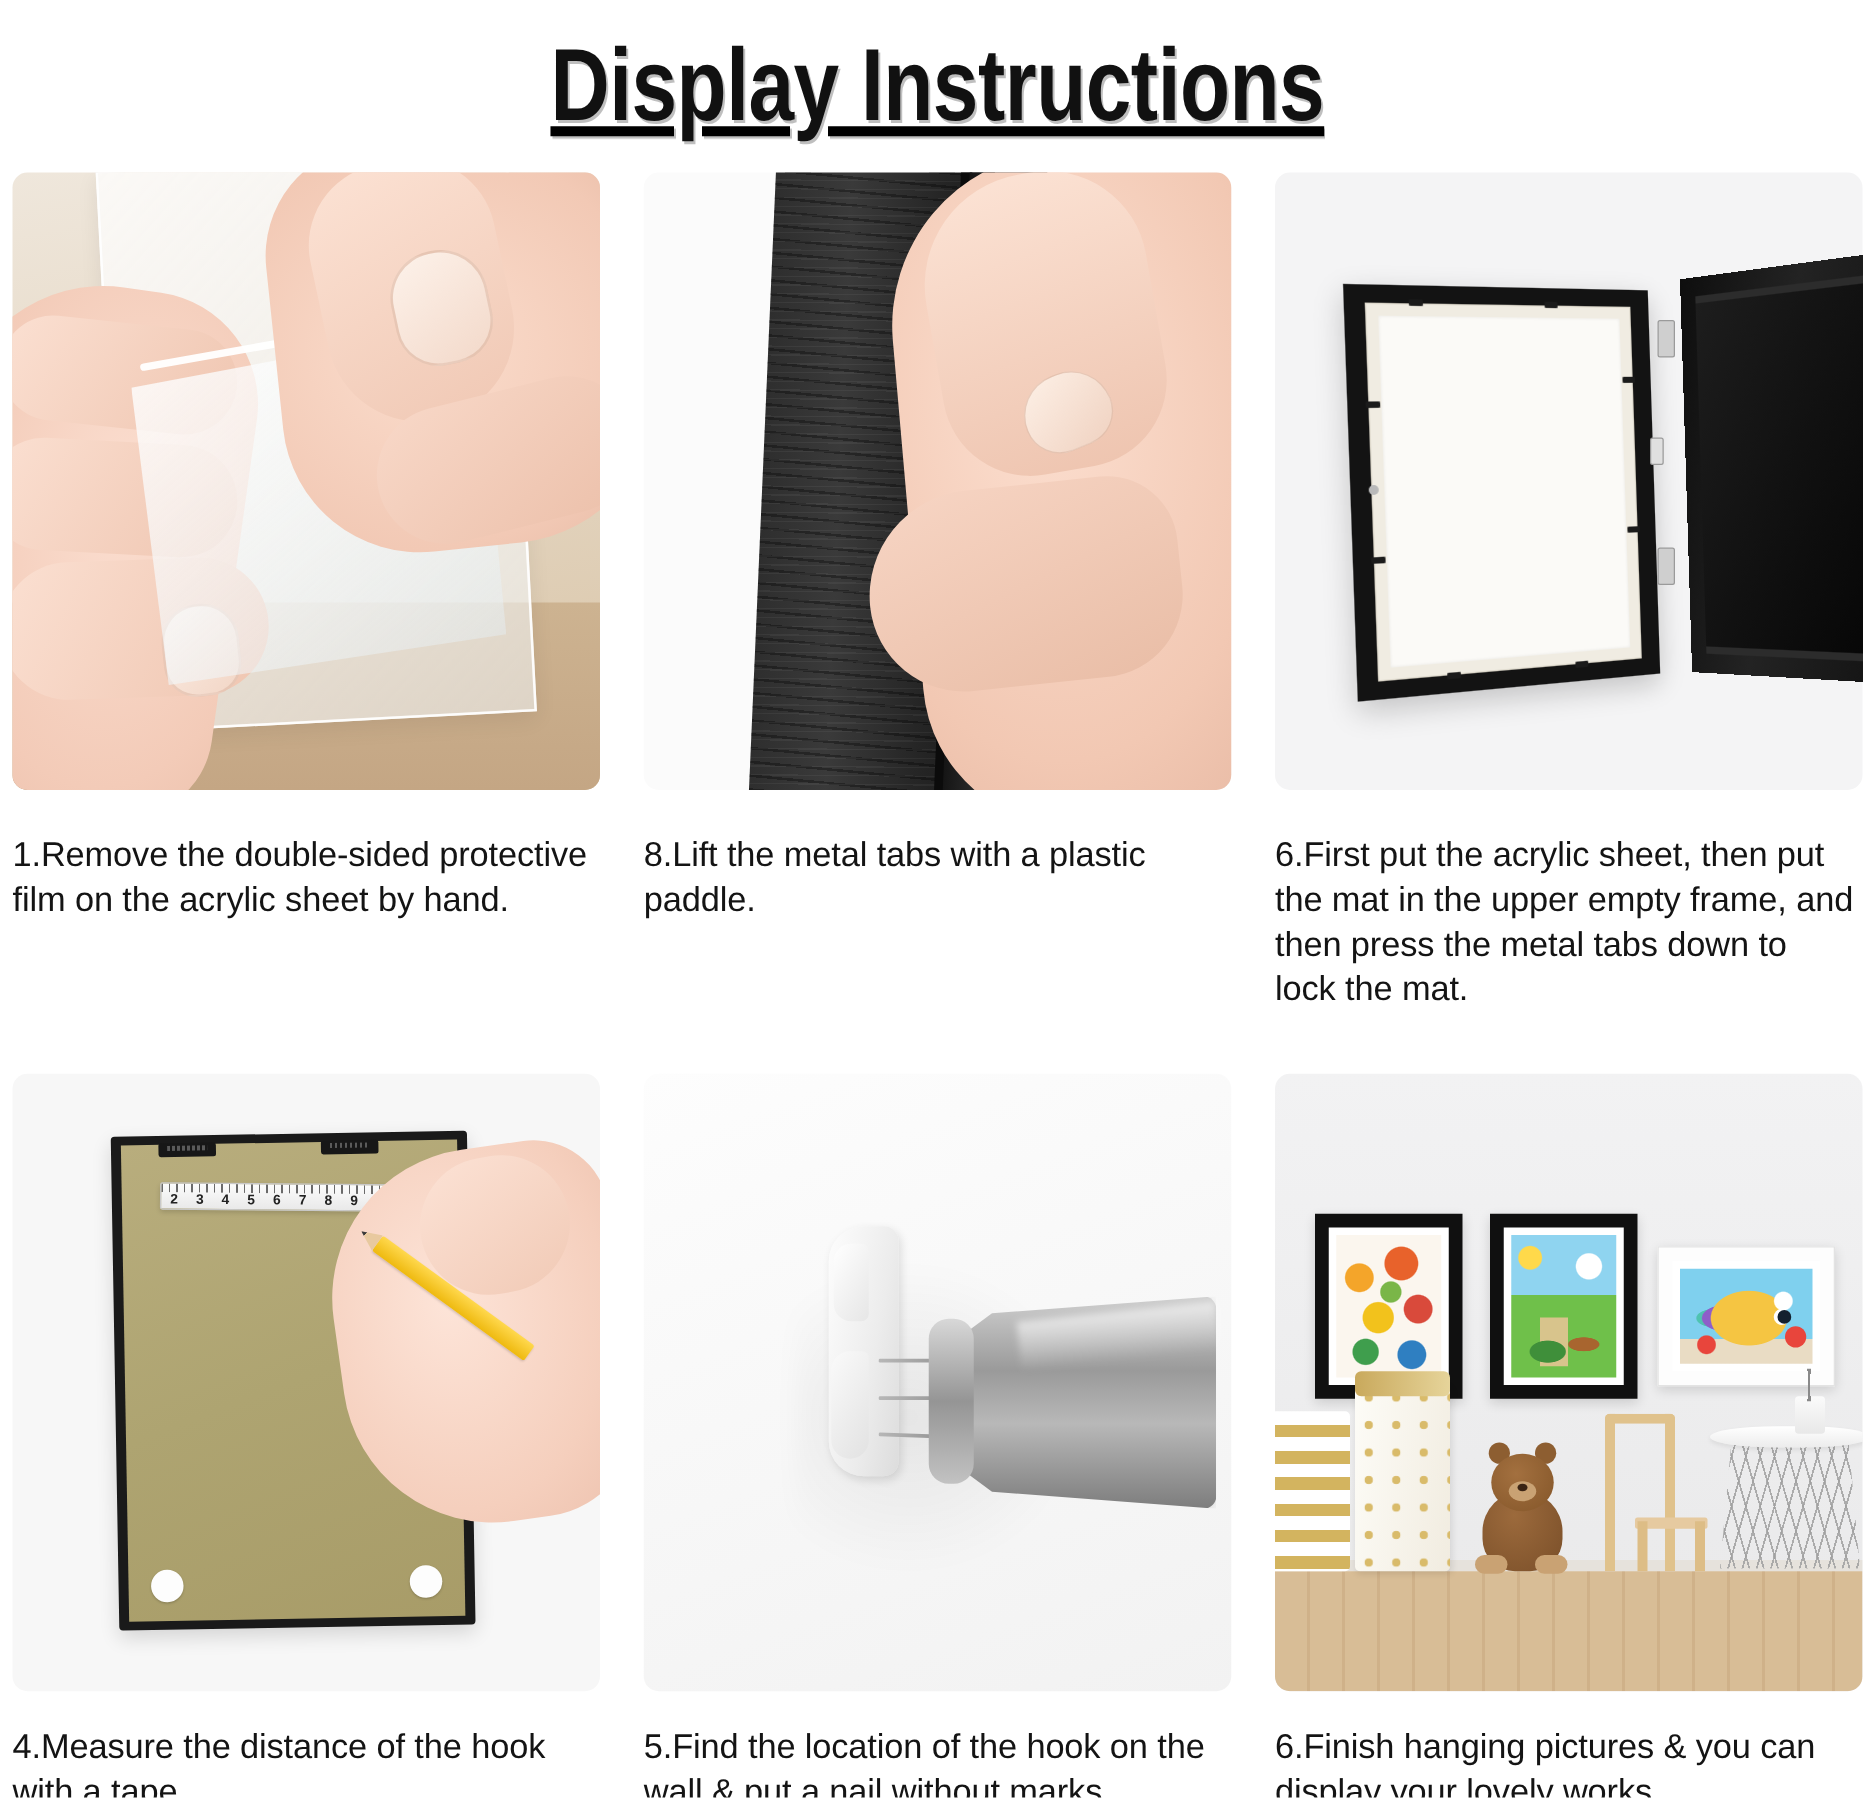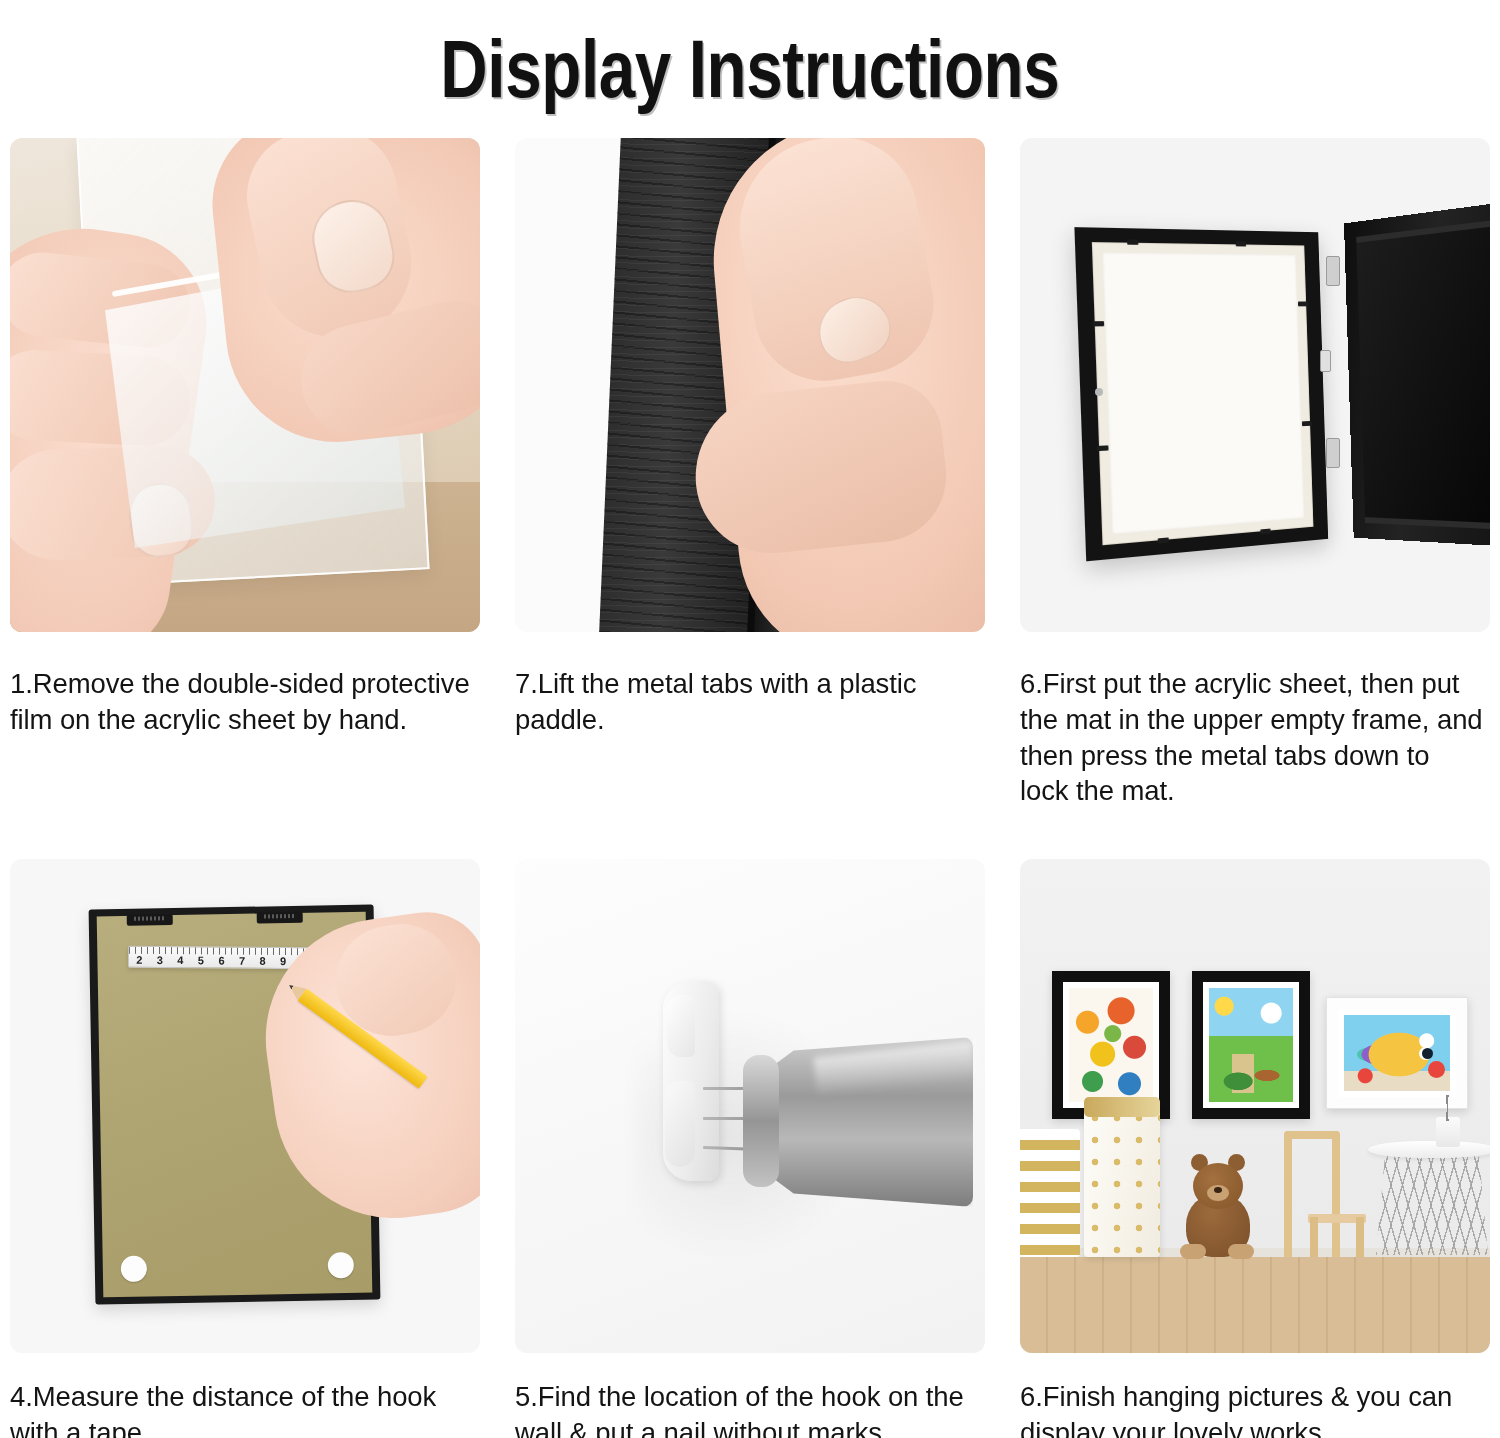--- a/index.html
+++ b/index.html
@@ -8,21 +8,21 @@
     width: 1500px; height: 1438px;
     background: #ffffff;
     font-family: "Liberation Sans", "DejaVu Sans", sans-serif;
     overflow: hidden;
   }
   .page { position: relative; width: 1500px; height: 1438px; background:#fff; }
 
   
   .title-bar {
     height: 138px;
-    display: flex; align-items: center; justify-content: center;
+    display: flex; align-items: center; justify-content: center; text-decoration: underline;
   }
   .title {
     font-size: 82px;
     font-weight: 700;
     color: #111111;
     letter-spacing: -0.5px;
     transform: scaleX(0.80);
     transform-origin: center;
     white-space: nowrap;
     text-shadow: 2px 2px 0 rgba(0,0,0,0.25);
@@ -531,21 +531,21 @@
           <div class="wood-tex"></div>
         </div>
         <div class="groove"></div>
         <div class="frame-strip2"></div>
         <div class="paddle"></div>
         <div class="hand"></div>
         <div class="thumb"></div>
         <div class="thumbnail-pl"></div>
         <div class="finger2"></div>
       </div>
-      <div class="caption">7.Lift the metal tabs with a plastic paddle.</div>
+      <div class="caption">8.Lift the metal tabs with a plastic paddle.</div>
     </div>
 
     <div class="cell">
       <div class="photo p3">
         <div class="back">
           <div class="back-inner"></div>
         </div>
         <div class="front">
           <div class="mat">
             <div class="mat-inner"></div>

